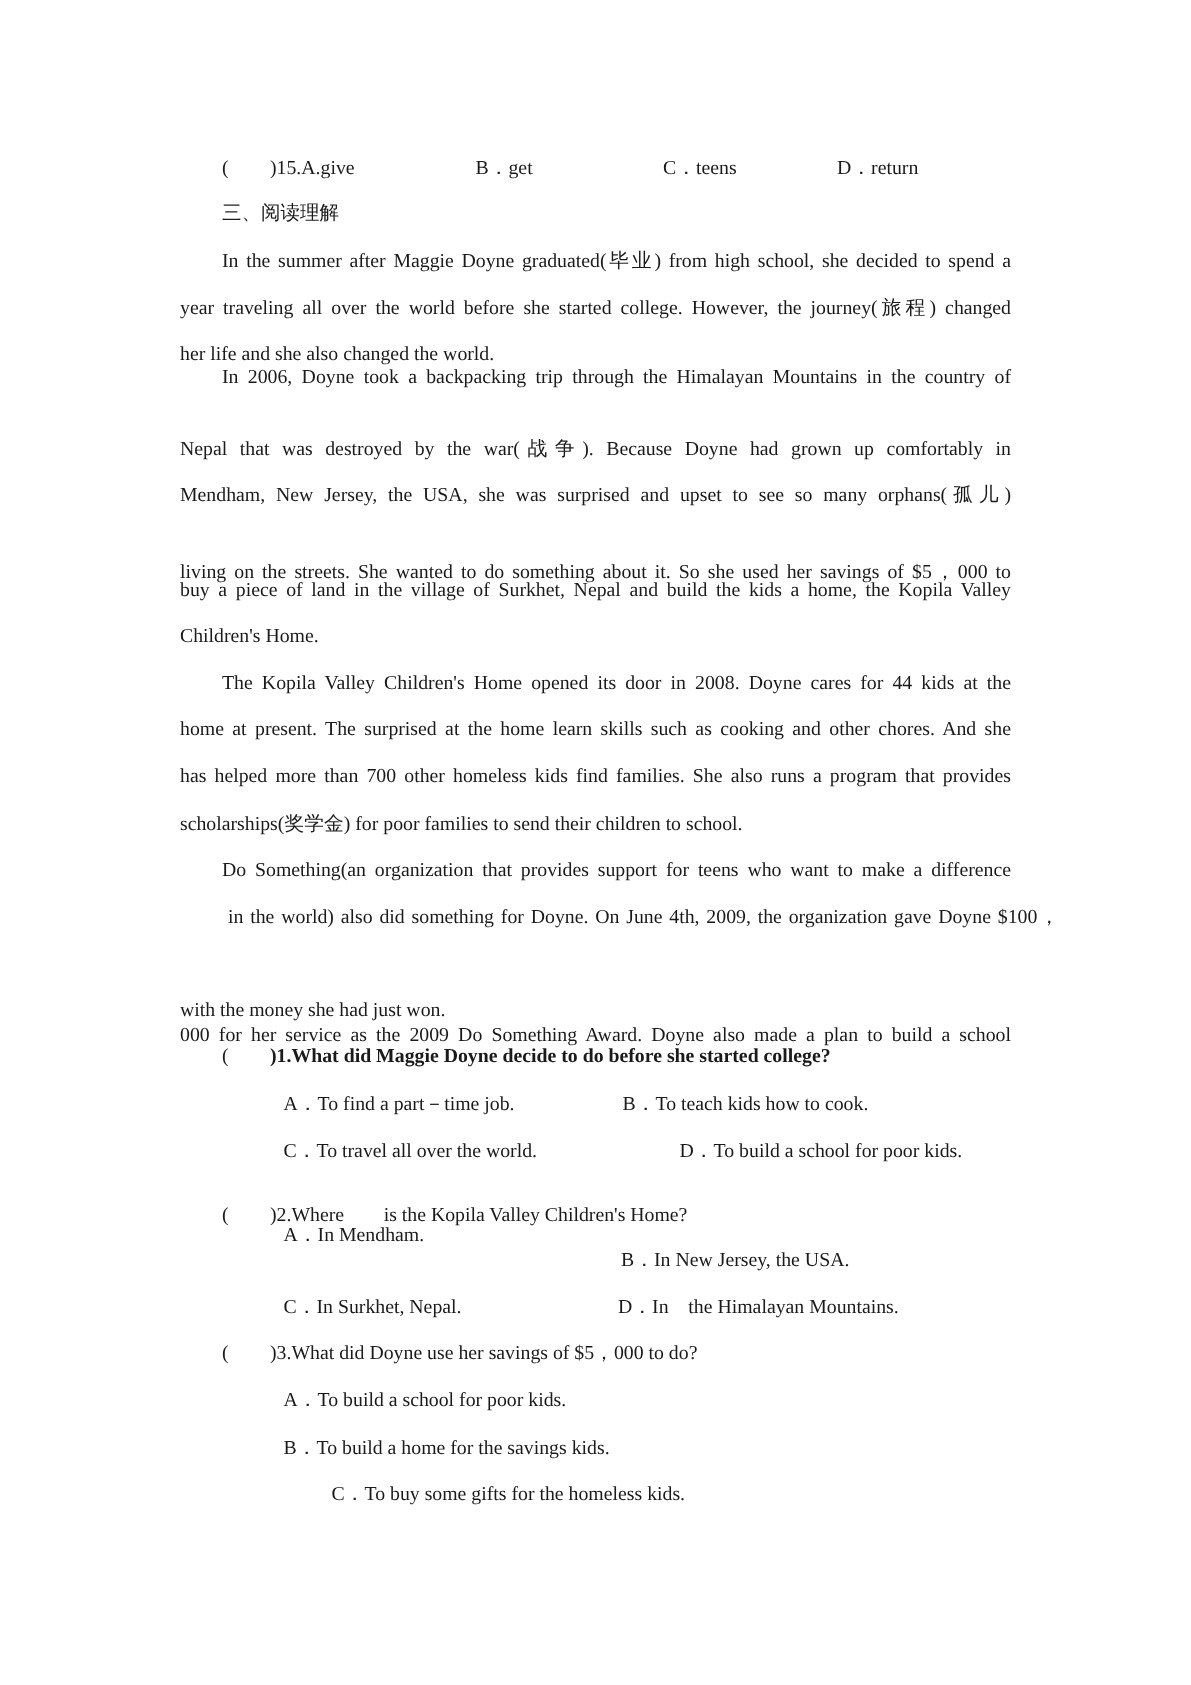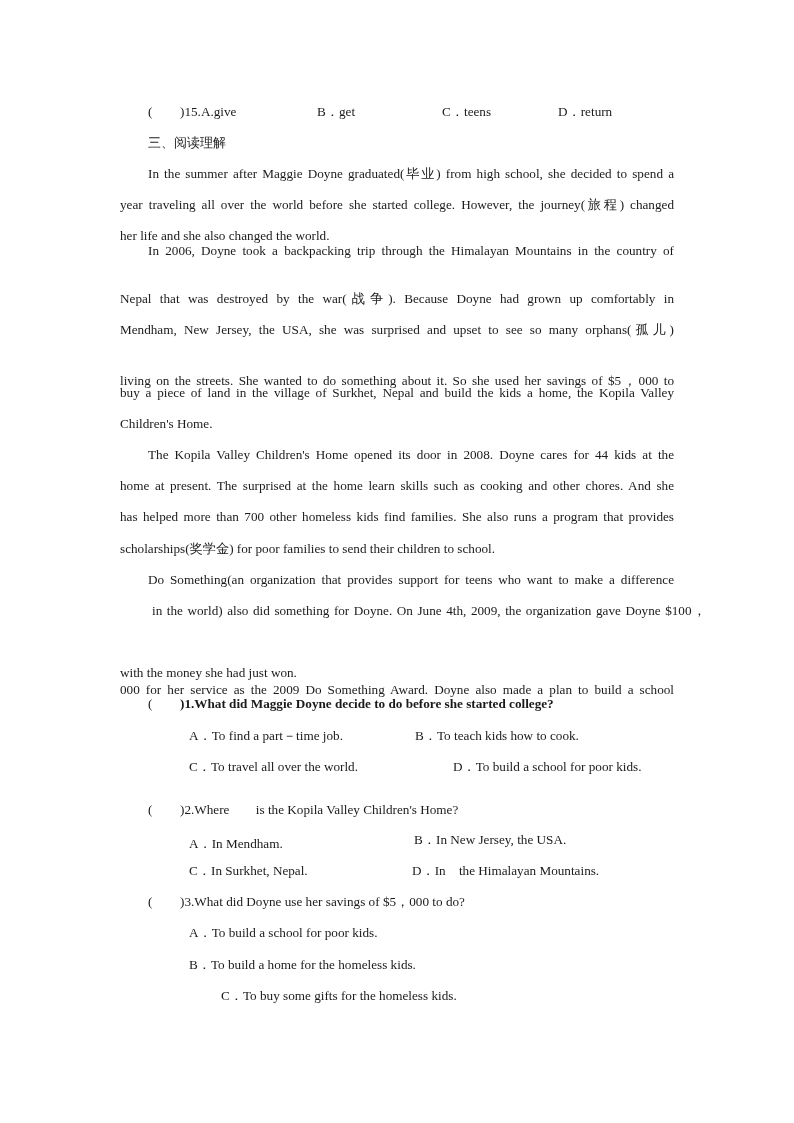--- a/index.html
+++ b/index.html
@@ -102,27 +102,27 @@
     <span class="line" style="left:180px; top:696px;font-weight:bold;">)1.What did Maggie Doyne decide to do before she started college?</span>
     <span class="opt" style="left:189px; top:728px;"><span>A．</span><span>To find a part－time job.</span></span>
     <span class="opt" style="left:415px; top:728px;"><span>B．</span><span>To teach kids how to cook.</span></span>
     <span class="opt" style="left:189px; top:759px;"><span>C．</span><span>To travel all over the world.</span></span>
     <span class="opt" style="left:417px; top:759px;margin-left:36px;"><span>D．</span><span>To build a school for poor kids.</span></span>
   </div>
 
   <div>
     <span class="line" style="left:148px; top:802px;">(</span>
     <span class="line" style="left:180px; top:802px;">)2.Where　　is the Kopila Valley Children's Home?</span>
-    <span class="opt" style="left:189px; top:836px;"><span>A．</span><span>In Mendham.</span></span>
+    <span class="opt" style="left:189px; top:815px;"><span>A．</span><span>In Mendham.</span></span>
     <span class="opt" style="left:414px; top:832px;"><span>B．</span><span>In New Jersey, the USA.</span></span>
     <span class="opt" style="left:189px; top:863px;"><span>C．</span><span>In Surkhet, Nepal.</span></span>
     <span class="opt" style="left:412px; top:863px;"><span>D．</span><span>In　the Himalayan Mountains.</span></span>
   </div>
 
   <div>
     <span class="line" style="left:148px; top:894px;">(</span>
     <span class="line" style="left:180px; top:894px;">)3.What did Doyne use her savings of $5，000 to do?</span>
     <span class="opt" style="left:189px; top:925px;"><span>A．</span><span>To build a school for poor kids.</span></span>
-    <span class="opt" style="left:189px; top:957px;"><span>B．</span><span>To build a home for the homeless kids.</span></span>
+    <span class="opt" style="left:189px; top:957px;"><span>B．</span><span>To build a home for the savings kids.</span></span>
     <span class="opt" style="left:189px; top:988px;margin-left:32px;"><span>C．</span><span>To buy some gifts for the homeless kids.</span></span>
   </div>
 
 </div>
 
 </body></html>

